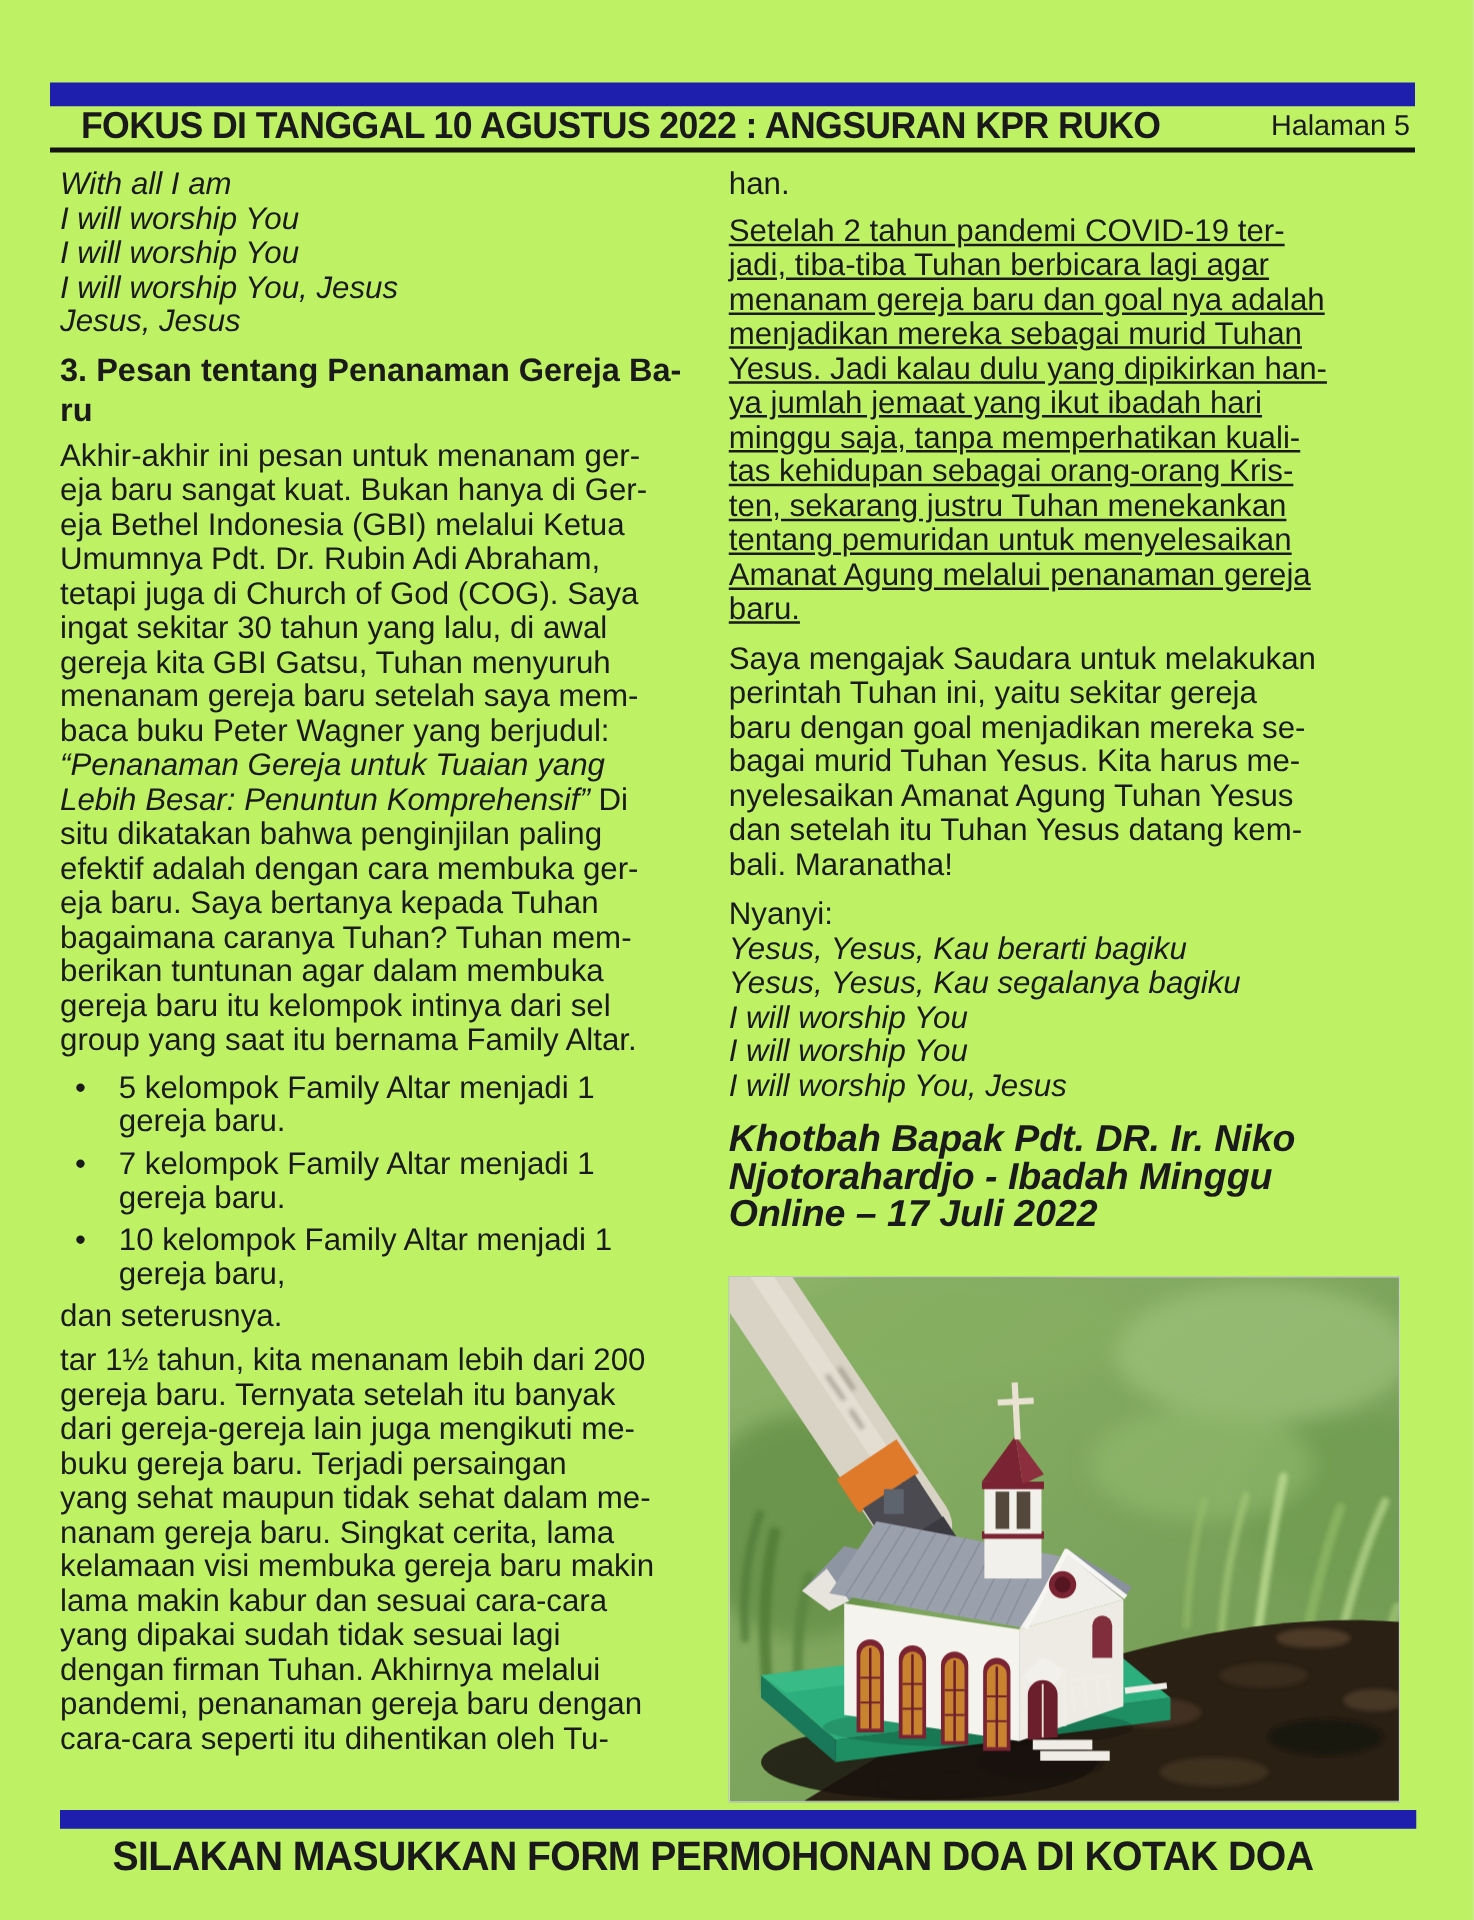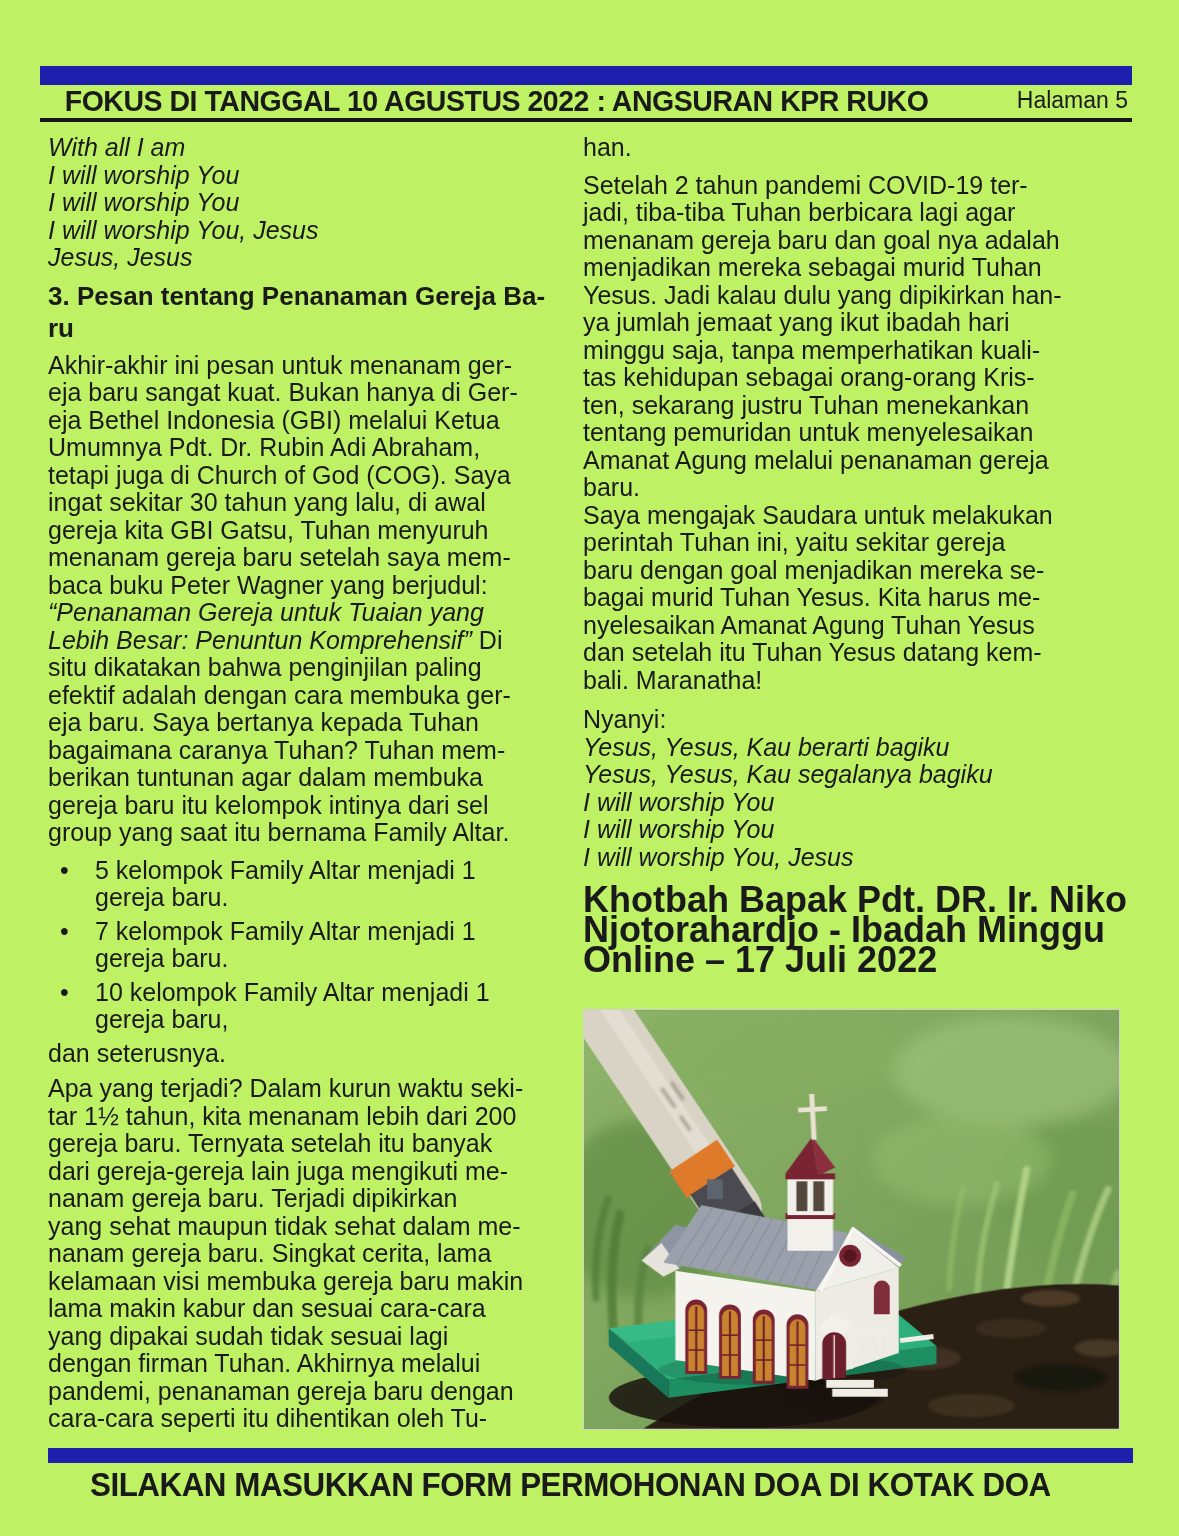--- a/index.html
+++ b/index.html
@@ -31,21 +31,21 @@
   .para{margin-bottom:10px;}
   .para:last-child{margin-bottom:0;}
 
   ul.bullets{list-style:none;margin:6px 0 4px 0;}
   ul.bullets li{display:flex;margin-bottom:6px;}
   ul.bullets .bdot{width:47px;flex:0 0 47px;padding-left:12px;}
   .after-bullets{margin-bottom:8px;}
 
   .sing-label{margin-bottom:0;}
   .lyrics2{font-style:italic;margin-bottom:14px;}
-  .attribution{font-weight:bold;font-size:36px;line-height:30px;}
+  .attribution{font-weight:bold;font-style:italic;font-size:30px;line-height:30px;}
 
   .photo{margin-top:34px;width:537px;height:421px;border:1px solid #cfcfcf;background:#7CA35B;}
   .photo svg{display:block;width:100%;height:100%;}
 
   .footerbar{position:absolute;left:48px;top:1448px;width:1085px;height:15px;background:var(--accent-blue);}
   .footertext{position:absolute;left:90px;top:1466px;font-weight:bold;font-size:33px;letter-spacing:-0.5px;
               transform:scaleX(.95);transform-origin:left center;white-space:nowrap;}
 </style>
 </head>
 <body>
@@ -119,39 +119,38 @@
           <span class="bdot">•</span>
           <div class="btext">
               <div class="line">10 kelompok Family Altar menjadi 1</div>
               <div class="line">gereja baru,</div>
             </div>
         </li>
       </ul>
       <div class="after-bullets line">dan seterusnya.</div>
 
       <div class="para">
-          <div class="line">Apa yang terjadi? Dalam kurun waktu seki-</div>
           <div class="line">tar 1½ tahun, kita menanam lebih dari 200</div>
           <div class="line">gereja baru. Ternyata setelah itu banyak</div>
           <div class="line">dari gereja-gereja lain juga mengikuti me-</div>
-          <div class="line">nanam gereja baru. Terjadi dipikirkan</div>
+          <div class="line">buku gereja baru. Terjadi persaingan</div>
           <div class="line">yang sehat maupun tidak sehat dalam me-</div>
           <div class="line">nanam gereja baru. Singkat cerita, lama</div>
           <div class="line">kelamaan visi membuka gereja baru makin</div>
           <div class="line">lama makin kabur dan sesuai cara-cara</div>
           <div class="line">yang dipakai sudah tidak sesuai lagi</div>
           <div class="line">dengan firman Tuhan. Akhirnya melalui</div>
           <div class="line">pandemi, penanaman gereja baru dengan</div>
           <div class="line">cara-cara seperti itu dihentikan oleh Tu-</div>
         </div>
     </div>
 
     <div class="col right">
       <div class="para">han.</div>
-      <div class="para" style="margin-bottom:0;">
+      <div class="para" style="margin-bottom:12px;text-decoration:underline;">
           <div class="line">Setelah 2 tahun pandemi COVID-19 ter-</div>
           <div class="line">jadi, tiba-tiba Tuhan berbicara lagi agar</div>
           <div class="line">menanam gereja baru dan goal nya adalah</div>
           <div class="line">menjadikan mereka sebagai murid Tuhan</div>
           <div class="line">Yesus. Jadi kalau dulu yang dipikirkan han-</div>
           <div class="line">ya jumlah jemaat yang ikut ibadah hari</div>
           <div class="line">minggu saja, tanpa memperhatikan kuali-</div>
           <div class="line">tas kehidupan sebagai orang-orang Kris-</div>
           <div class="line">ten, sekarang justru Tuhan menekankan</div>
           <div class="line">tentang pemuridan untuk menyelesaikan</div>

